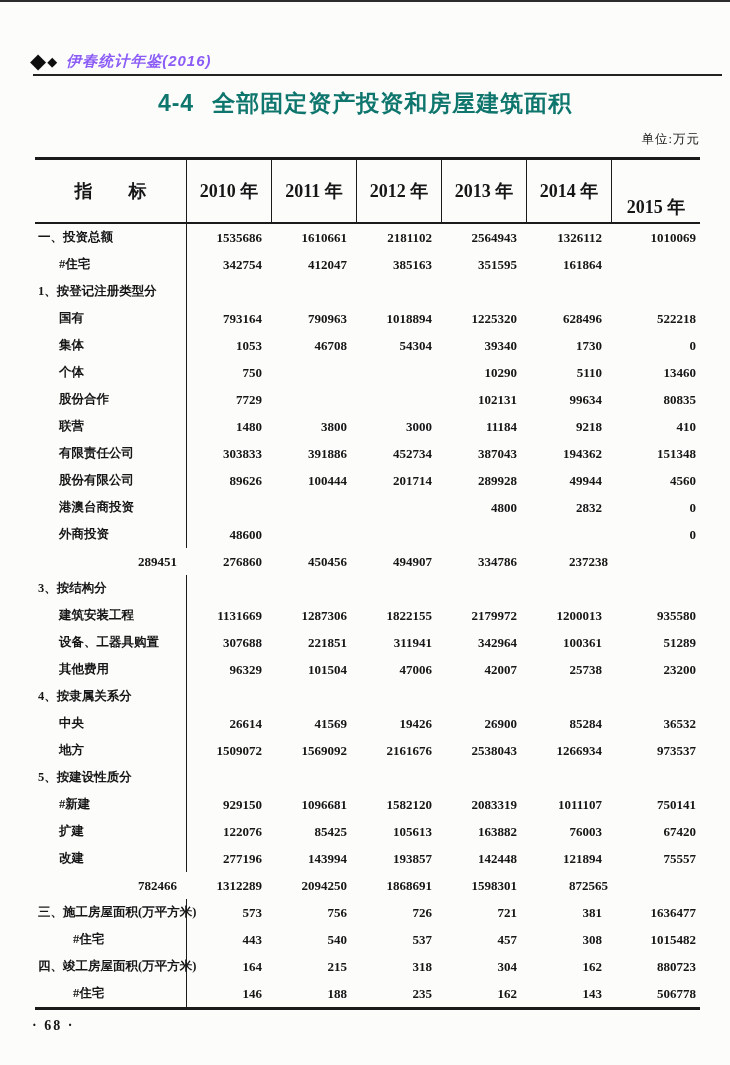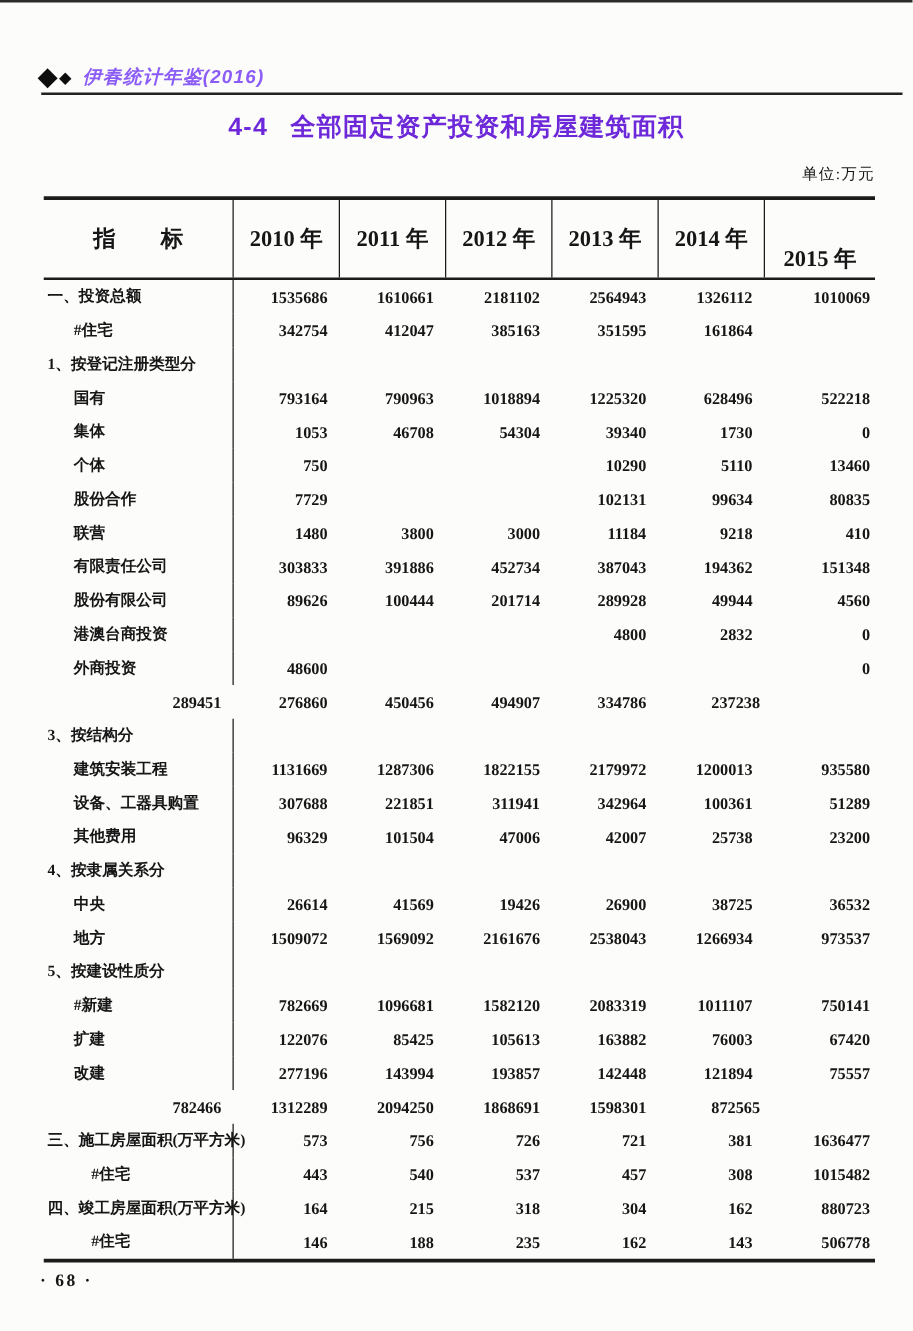--- a/index.html
+++ b/index.html
@@ -26,21 +26,21 @@
     font-style:italic; font-weight:700; font-size:15px;
     margin-left:9px; letter-spacing:1px; color:#8b5cf6;
   }
   .brand-rule {
     position:absolute; top:74px; left:33px; width:689px; height:2px; background:#222;
   }
   .page-title {
     position:absolute; top:88px; left:0; width:730px;
     text-align:center;
     font-family:"Liberation Sans","DejaVu Sans",sans-serif;
-    font-weight:700; font-size:20px; letter-spacing:1px; color:#6d28d9;
+    font-weight:700; font-size:23px; letter-spacing:1px; color:#0f766e;
   }
   .title-gap { display:inline-block; width:18px; }
   .unit-note {
     position:absolute; top:131px; left:35px; width:665px;
     text-align:right; font-size:12.5px; font-weight:400; letter-spacing:1px;
   }
   .stat-table {
     position:absolute; top:157px; left:35px; width:665px;
     border-top:3px solid #1b1b1b;
     border-bottom:3px solid #1b1b1b;
@@ -262,21 +262,21 @@
           <div class="cell num"></div>
           <div class="cell num"></div>
           <div class="cell num"></div>
         </div>
         <div class="trow">
           <div class="cell label ind1">中央</div>
           <div class="cell num">26614</div>
           <div class="cell num">41569</div>
           <div class="cell num">19426</div>
           <div class="cell num">26900</div>
-          <div class="cell num">38725</div>
+          <div class="cell num">85284</div>
           <div class="cell num">36532</div>
         </div>
         <div class="trow">
           <div class="cell label ind1">地方</div>
           <div class="cell num">1509072</div>
           <div class="cell num">1569092</div>
           <div class="cell num">2161676</div>
           <div class="cell num">2538043</div>
           <div class="cell num">1266934</div>
           <div class="cell num">973537</div>
@@ -285,21 +285,21 @@
           <div class="cell label ind0">5、按建设性质分</div>
           <div class="cell num"></div>
           <div class="cell num"></div>
           <div class="cell num"></div>
           <div class="cell num"></div>
           <div class="cell num"></div>
           <div class="cell num"></div>
         </div>
         <div class="trow">
           <div class="cell label ind1">#新建</div>
-          <div class="cell num">782669</div>
+          <div class="cell num">929150</div>
           <div class="cell num">1096681</div>
           <div class="cell num">1582120</div>
           <div class="cell num">2083319</div>
           <div class="cell num">1011107</div>
           <div class="cell num">750141</div>
         </div>
         <div class="trow">
           <div class="cell label ind1">扩建</div>
           <div class="cell num">122076</div>
           <div class="cell num">85425</div>

